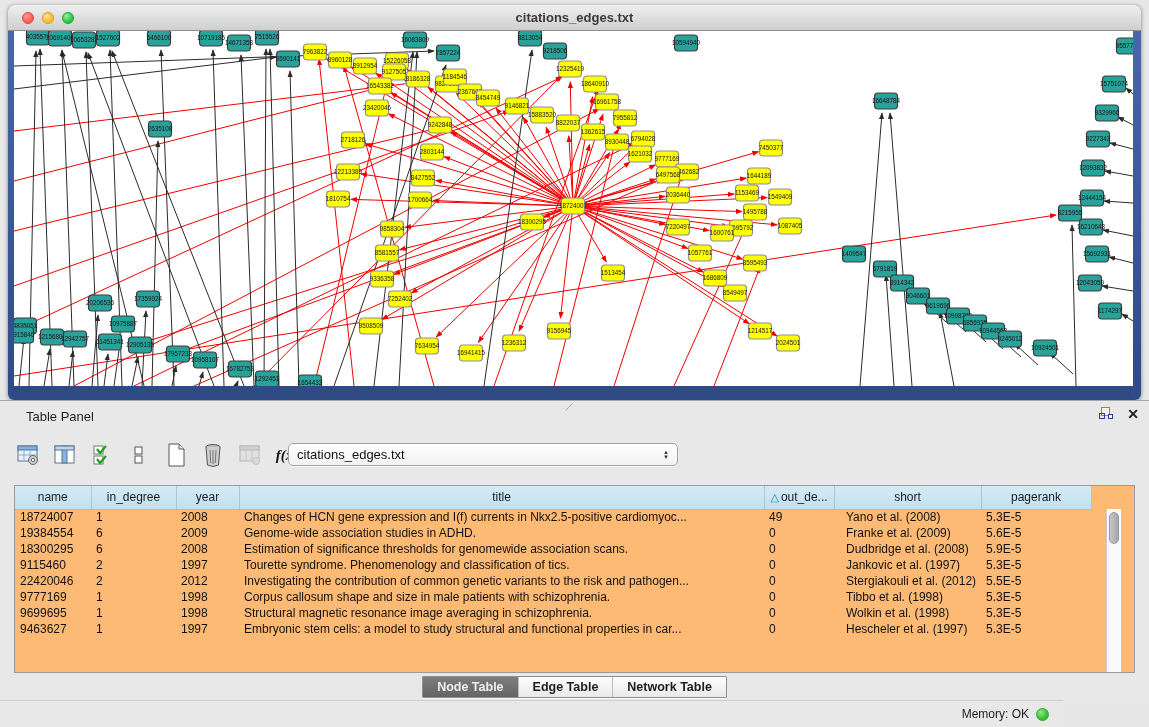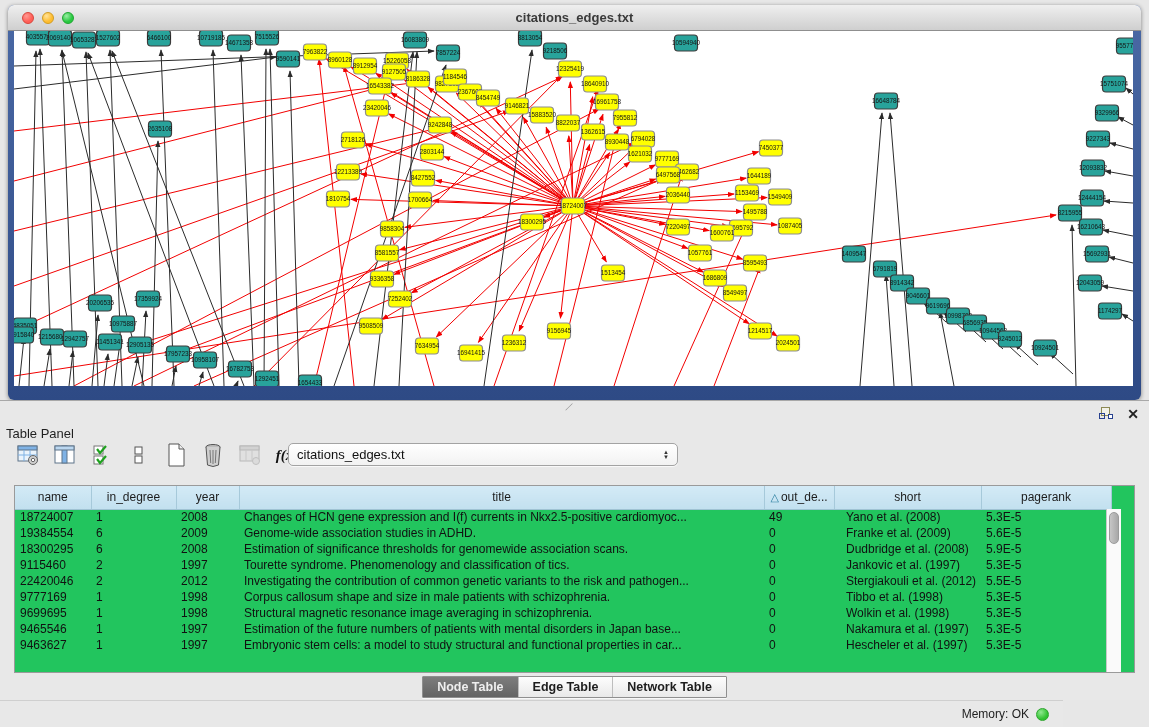--- a/index.html
+++ b/index.html
@@ -20,21 +20,21 @@
   .light.green { background:radial-gradient(circle at 35% 30%,#9bedA4,#28C840 60%); border:1px solid #1DA62F; }
   .win-title { flex:1; text-align:center; font-size:13px; font-weight:600; color:#3a3a3a; }
   .canvas-wrap { position:absolute; left:6px; top:26px; width:1119px; height:355px;
     background:#ffffff; overflow:hidden; }
   .canvas-wrap svg { display:block; }
 
   
   .table-panel { position:absolute; left:0; top:400px; width:1149px; height:300px;
     background:#E8E8E8; border-top:1px solid #A8A8A8; }
   .panel-head { position:relative; height:32px; }
-  .panel-title { position:absolute; left:6px; top:8px; font-size:13px; color:#1f1f1f;margin-top:17px; }
+  .panel-title { position:absolute; left:26px; top:8px; font-size:13px; color:#1f1f1f; }
   .splitter-grip { position:absolute; left:566px; top:1px; font-size:9px; color:#8a8a8a;
     transform:scaleX(1.2); }
   .panel-actions { position:absolute; right:10px; top:5px; display:flex; gap:12px; align-items:center; }
   .float-btn { width:16px; height:16px; position:relative; cursor:default; }
   .float-btn .sq1 { position:absolute; left:2px; top:1px; width:9px; height:9px;
     border:1px solid #8d8a55; background:#f2f2e9; }
   .float-btn .sq2 { position:absolute; left:0px; top:7px; width:6px; height:6px;
     border:1px solid #27418f; }
   .float-btn .sq3 { position:absolute; left:9px; top:8px; width:5px; height:5px;
     border:1px solid #27418f; background:#fff; }
@@ -47,21 +47,21 @@
   .fx { font-size:15px; font-style:italic; font-family:"Liberation Serif", serif;
     font-weight:700; color:#111; }
   .net-select { position:absolute; left:288px; top:42px; width:390px; height:23px;
     background:linear-gradient(180deg,#ffffff,#f2f2f2);
     border:1px solid #A3A3A3; border-radius:5px; display:flex; align-items:center;
     padding:0 8px; font-size:13px; color:#111; box-shadow:0 1px 1px rgba(255,255,255,.8); }
   .net-select .val { flex:1; }
   .spinner { display:flex; flex-direction:column; line-height:5px; font-size:6px; color:#333; }
 
   .grid-wrap { position:absolute; left:14px; top:84px; width:1121px; height:188px;
-    background:#22c55e; border:1px solid #9a9a9a; overflow:hidden; }
+    background:#fdba74; border:1px solid #9a9a9a; overflow:hidden; }
   table.grid { border-collapse:collapse; table-layout:fixed; width:1076px; }
   table.grid th { height:23px; background:linear-gradient(180deg,#D3EAF6,#C2E0EF);
     border-right:1px solid #A6C9DA; border-bottom:1px solid #9FC2D3;
     font-size:12px; font-weight:400; color:#1c1c1c; text-align:center;
     white-space:nowrap; overflow:hidden; }
   table.grid td { height:16px; font-size:12px; color:#111; padding:0 0 0 5px;
     white-space:nowrap; overflow:hidden; }
   .sort-tri { color:#2a7fa0; font-size:11px; margin-right:2px; }
   .vscroll { position:absolute; right:13px; top:23px; width:15px; height:164px;
     background:#FAFAFA; border-left:1px solid #C9C9C9; }
@@ -782,21 +782,21 @@
   <div class="grid-wrap">
     <table class="grid">
       <thead>
           <tr id="grid-head">
             <th style="width: 76px;">name</th>
             <th style="width: 85px;">in_degree</th>
             <th style="width: 63px;">year</th>
             <th style="width: 525px;">title</th>
             <th style="width: 70px;"><span class="sort-tri">△</span>out_de...</th>
             <th style="width: 147px; margin-left: 38px;">short</th>
-            <th style="width: 130px;">pagerank</th>
+            <th style="width: 110px;">pagerank</th>
           </tr>
         </thead>
       <tbody id="grid-body">
           <tr>
             <td>18724007</td>
             <td>1</td>
             <td>2008</td>
             <td>Changes of HCN gene expression and I(f) currents in Nkx2.5-positive cardiomyoc...</td>
             <td>49</td>
             <td style="padding-left: 12px;">Yano et al. (2008)</td>
@@ -850,29 +850,20 @@
           <tr>
             <td>9699695</td>
             <td>1</td>
             <td>1998</td>
             <td>Structural magnetic resonance image averaging in schizophrenia.</td>
             <td>0</td>
             <td style="padding-left: 12px;">Wolkin et al. (1998)</td>
             <td>5.3E-5</td>
           </tr>
           <tr>
-            <td>9465546</td>
-            <td>1</td>
-            <td>1997</td>
-            <td>Estimation of the future numbers of patients with mental disorders in Japan base...</td>
-            <td>0</td>
-            <td style="padding-left: 12px;">Nakamura et al. (1997)</td>
-            <td>5.3E-5</td>
-          </tr>
-          <tr>
             <td>9463627</td>
             <td>1</td>
             <td>1997</td>
             <td>Embryonic stem cells: a model to study structural and functional properties in car...</td>
             <td>0</td>
             <td style="padding-left: 12px;">Hescheler et al. (1997)</td>
             <td>5.3E-5</td>
           </tr>
         </tbody>
     </table>

